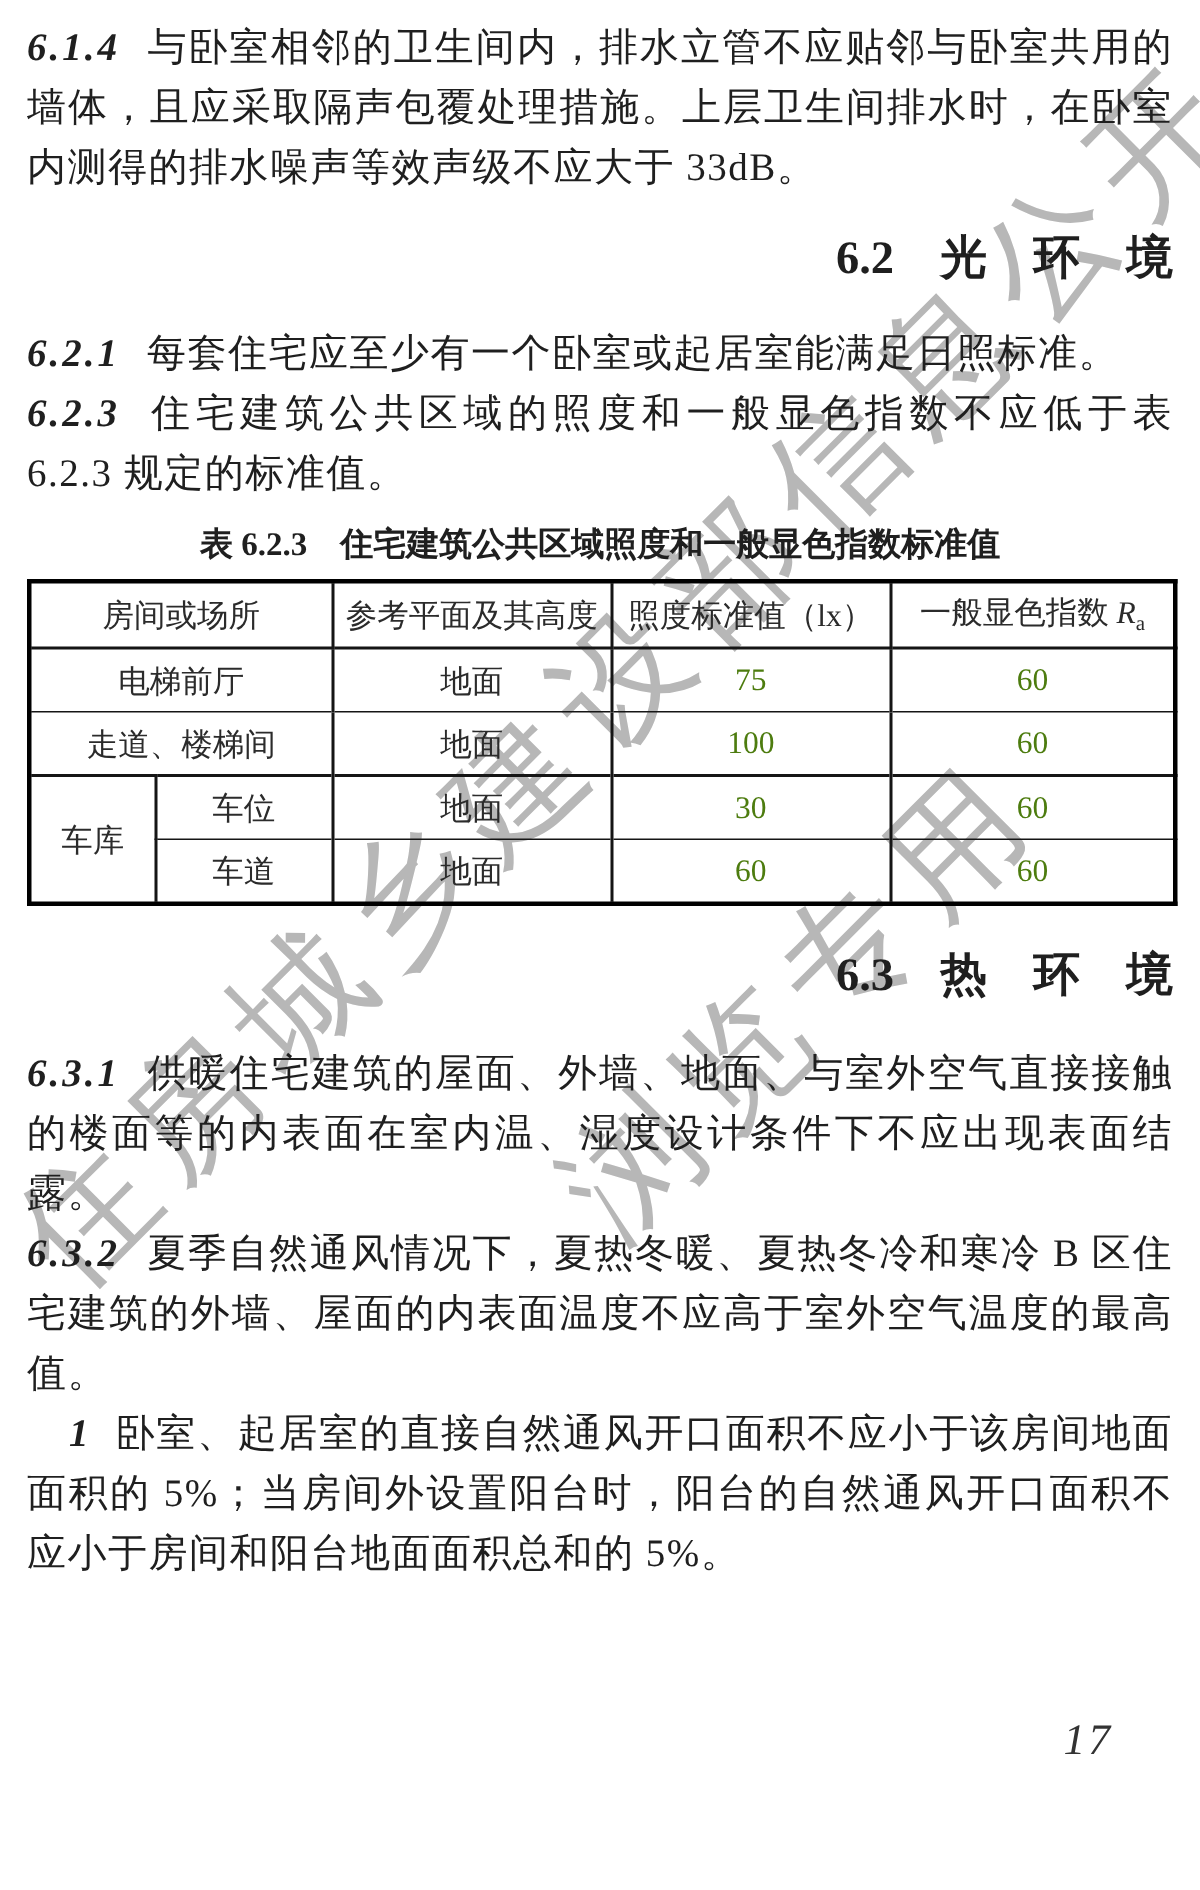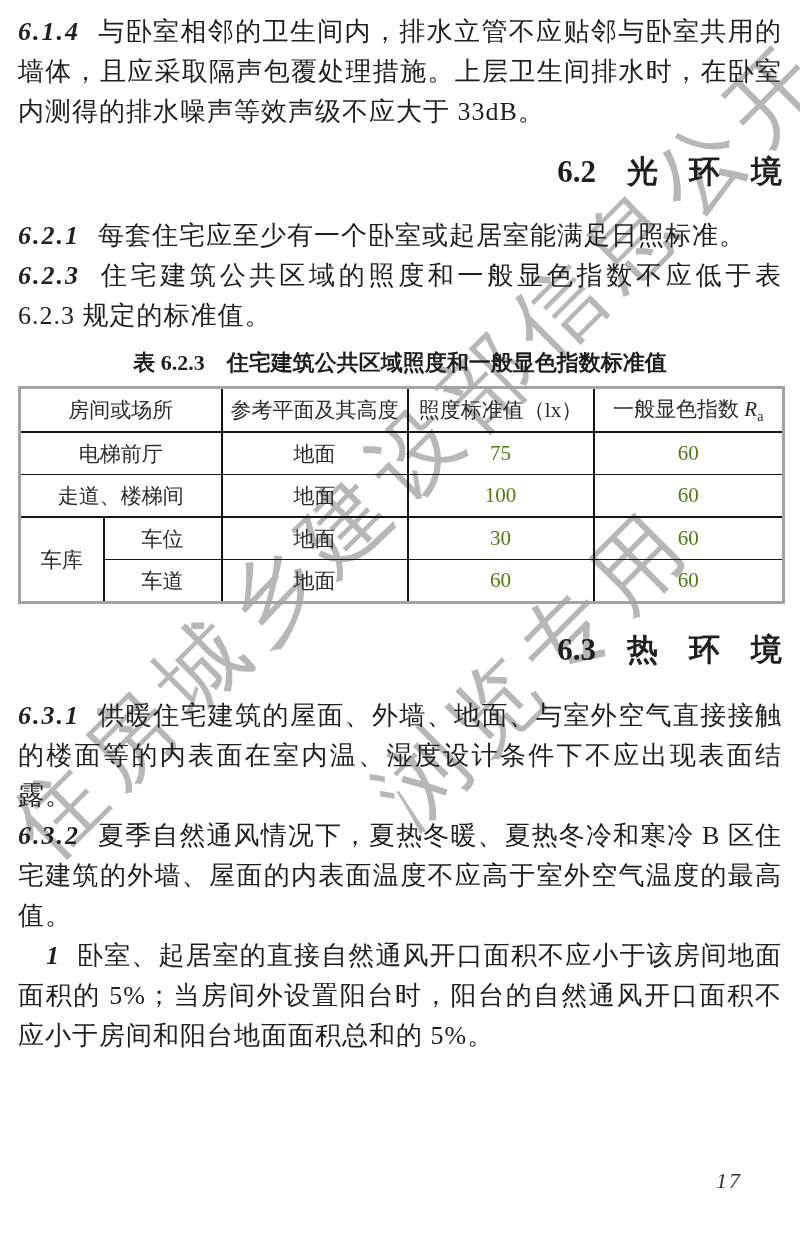--- a/index.html
+++ b/index.html
@@ -69,21 +69,21 @@
     font-weight:bold;
     text-align:center;
     line-height:30px;
     margin-top:12px;
   }
   table.std{
     margin-top:8px;
     border-collapse:collapse;
     width:764px;
     table-layout:fixed;
-    border:3px solid #a3a3a3;
+    border:3px solid #000000;
     font-size:21px;
   }
   table.std th, table.std td{
     border-left:2px solid #151515;
     border-right:2px solid #151515;
     border-top:1px solid #151515;
     border-bottom:1px solid #151515;
     text-align:center;
     vertical-align:middle;
     font-weight:normal;
@@ -91,23 +91,23 @@
     padding:0 2px;
     color:#2b2b2b;
   }
   table.std th{ height:42px; border-bottom:2px solid #151515; }
   table.std tr.thick td{ border-top:2px solid #151515; }
   table.std td.val{ color:#4d7c0f; }
   .ra-sym{ font-style:italic; font-family:"Liberation Serif","DejaVu Serif",serif; }
   .ra-sub{ font-size:14px; }
   .page-num{
     position:absolute;
-    top:1168px;
+    top:1144px;
     right:58px;
-    font-size:22px;
+    font-size:29px;
     font-style:italic;
     color:#333333;
     z-index:2;
     letter-spacing:2px;
   }
 </style>
 </head>
 <body>
 
 <div class="page">

